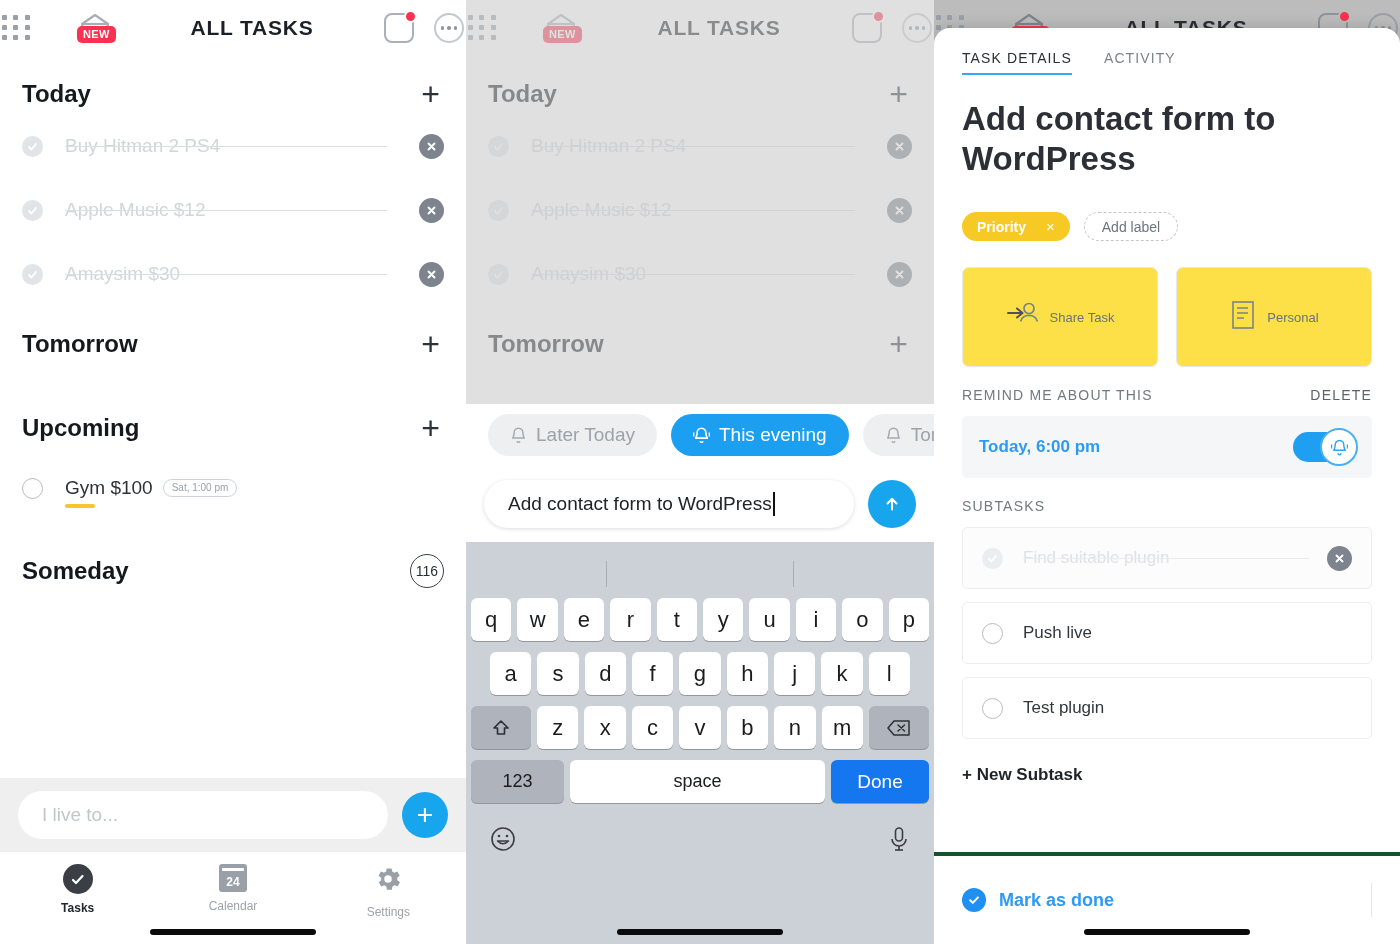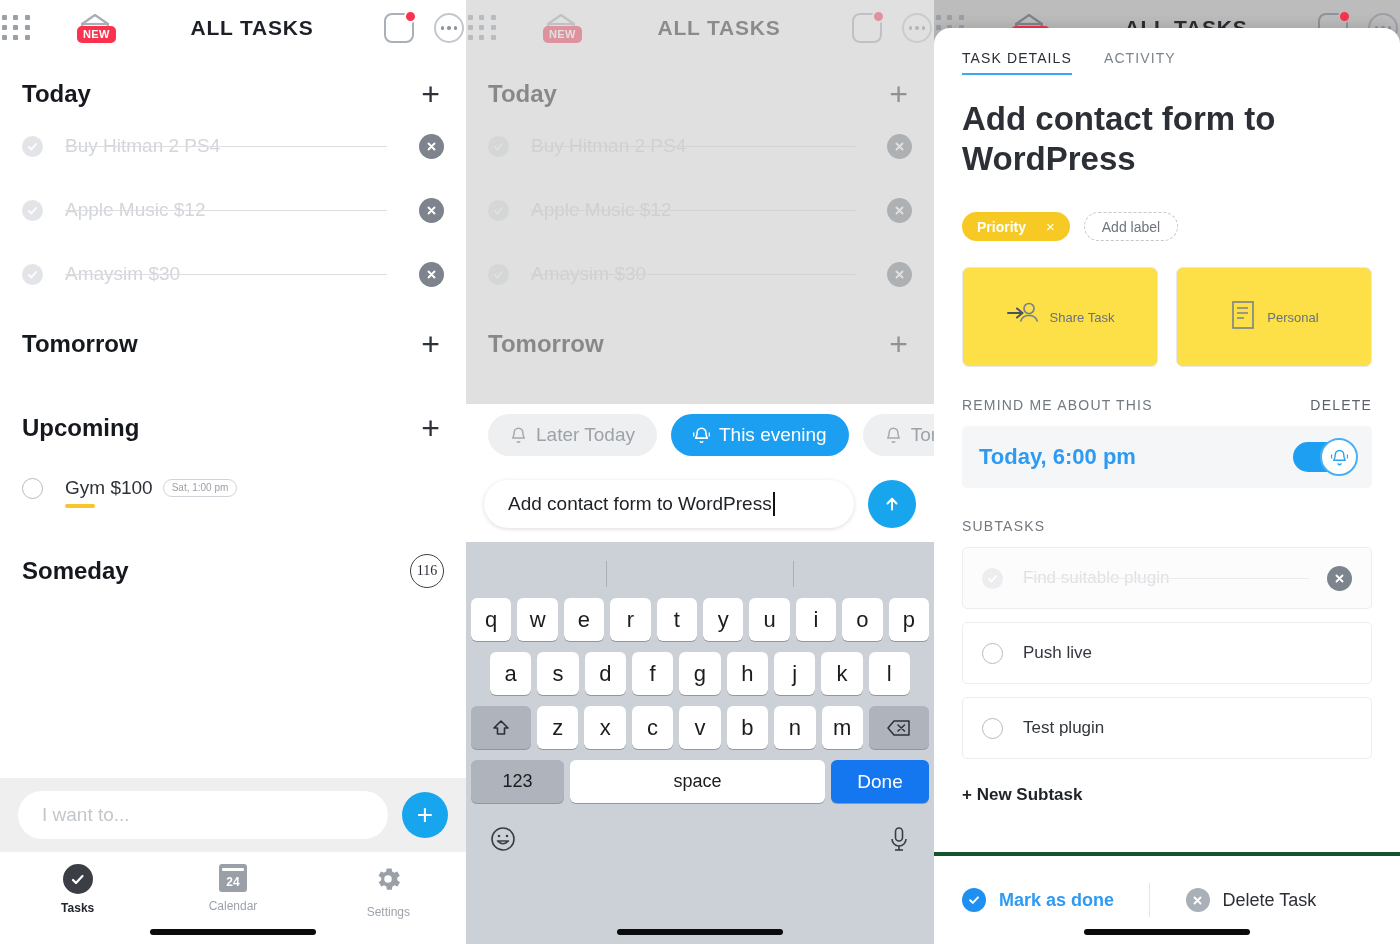--- a/index.html
+++ b/index.html
@@ -53,21 +53,21 @@
   .content { padding: 0 22px; }
   .section-head {
     display: flex; align-items: center; justify-content: space-between;
     padding: 22px 0 4px;
   }
   .section-title { font-size: 24px; font-weight: bold; color: #15181d; }
   .plus { font-size: 32px; color: #2d3138; font-weight: 300; line-height: 1; padding-right: 4px; }
   .count-badge {
     width: 34px; height: 34px; border: 1.6px solid #3c4048; border-radius: 50%;
     display: flex; align-items: center; justify-content: center;
-    font-size: 14px; color: #2b2f35; font-family: Liberation Serif, serif;
+    font-size: 14px; color: #2b2f35;
   }
 
   .task-row { display: flex; align-items: center; height: 64px; position: relative; }
   .tick {
     width: 21px; height: 21px; border-radius: 50%; background: #e2e4e7;
     display: flex; align-items: center; justify-content: center; flex: none;
     margin-right: 22px;
   }
   .tick svg { display:block; }
   .circle-empty {
@@ -215,29 +215,29 @@
   }
   .cards { display: flex; gap: 18px; margin-top: 26px; }
   .card {
     flex: 1; height: 100px; border: 1px solid #e6e8eb; border-radius: 7px;
     display: flex; flex-direction: row; align-items: center; justify-content: center; gap: 10px;
     background: #fde047;
   }
   .card-label { font-size: 13px; color: #6b727a; }
   .sec-head {
     display: flex; justify-content: space-between;
-    margin-top: 30px;
+    margin-top: 20px;
   }
   .sec-title { font-size: 14px; letter-spacing: 1.2px; color: #72797f; }
   .sec-action { font-size: 14px; letter-spacing: 1.2px; color: #5c636a; }
   .reminder-row {
     margin-top: 13px; height: 62px; background: #f4f6f8; border-radius: 5px;
     display: flex; align-items: center; justify-content: space-between; padding: 0 17px;
   }
-  .reminder-text { font-size: 22px; color: #2e9af2; font-weight: bold; }
+  .reminder-text { font-size: 17px; color: #2e9af2; font-weight: bold; }
   .toggle {
     width: 62px; height: 30px; border-radius: 15px; background: #1f9ff2; position: relative;
   }
   .toggle .knob {
     position: absolute; right: -3px; top: -4px; width: 38px; height: 38px;
     border-radius: 50%; background: #fff; border: 2px solid #49b0f5;
     display: flex; align-items: center; justify-content: center;
   }
   .subtask-row {
     margin-top: 13px; height: 62px; border: 1px solid #ebedef; border-radius: 5px;
@@ -385,21 +385,21 @@
         </span>
       </div>
 
       <div class="section-head" style="padding-top:34px">
         <span class="section-title">Someday</span>
         <span class="count-badge">116</span>
       </div>
     </div>
 
     <div class="composer">
-      <div class="composer-input" placeholder="I want to...">I want to...</div>
+      <div class="composer-input" placeholder="I want to...">I live to...</div>
       <div class="fab">+</div>
     </div>
 
     <div class="tabbar">
       <div class="tab active">
         <span class="tab-ico-check">
           <svg width="17" height="17" viewBox="0 0 17 17">
               <path d="M4 9 L7 12 L13.5 5" fill="none" stroke="#fff" stroke-width="2.2" stroke-linecap="round" stroke-linejoin="round"></path>
             </svg>
         </span>
@@ -783,27 +783,19 @@
       <div class="sheet-footer">
         <span class="foot-btn done-b">
           <span class="ic-check-blue">
             <svg width="14" height="14" viewBox="0 0 14 14">
                 <path d="M3.2 7.3 L5.8 9.9 L11 4.4" fill="none" stroke="#fff" stroke-width="2" stroke-linecap="round" stroke-linejoin="round"></path>
               </svg>
           </span>
           <span>Mark as done</span>
         </span>
         <span class="foot-sep"></span>
-        <span class="foot-btn del-b">
-          <span class="ic-x-grey">
-            <svg width="11" height="11" viewBox="0 0 11 11">
-                <path d="M2.5 2.5 L8.5 8.5 M8.5 2.5 L2.5 8.5" stroke="#fff" stroke-width="1.9" stroke-linecap="round"></path>
-              </svg>
-          </span>
-          <span>Delete Task</span>
-        </span>
       </div>
     </div>
 
     <div class="p3-home"></div>
   </div>
 
 </div>
 
 </body></html>

